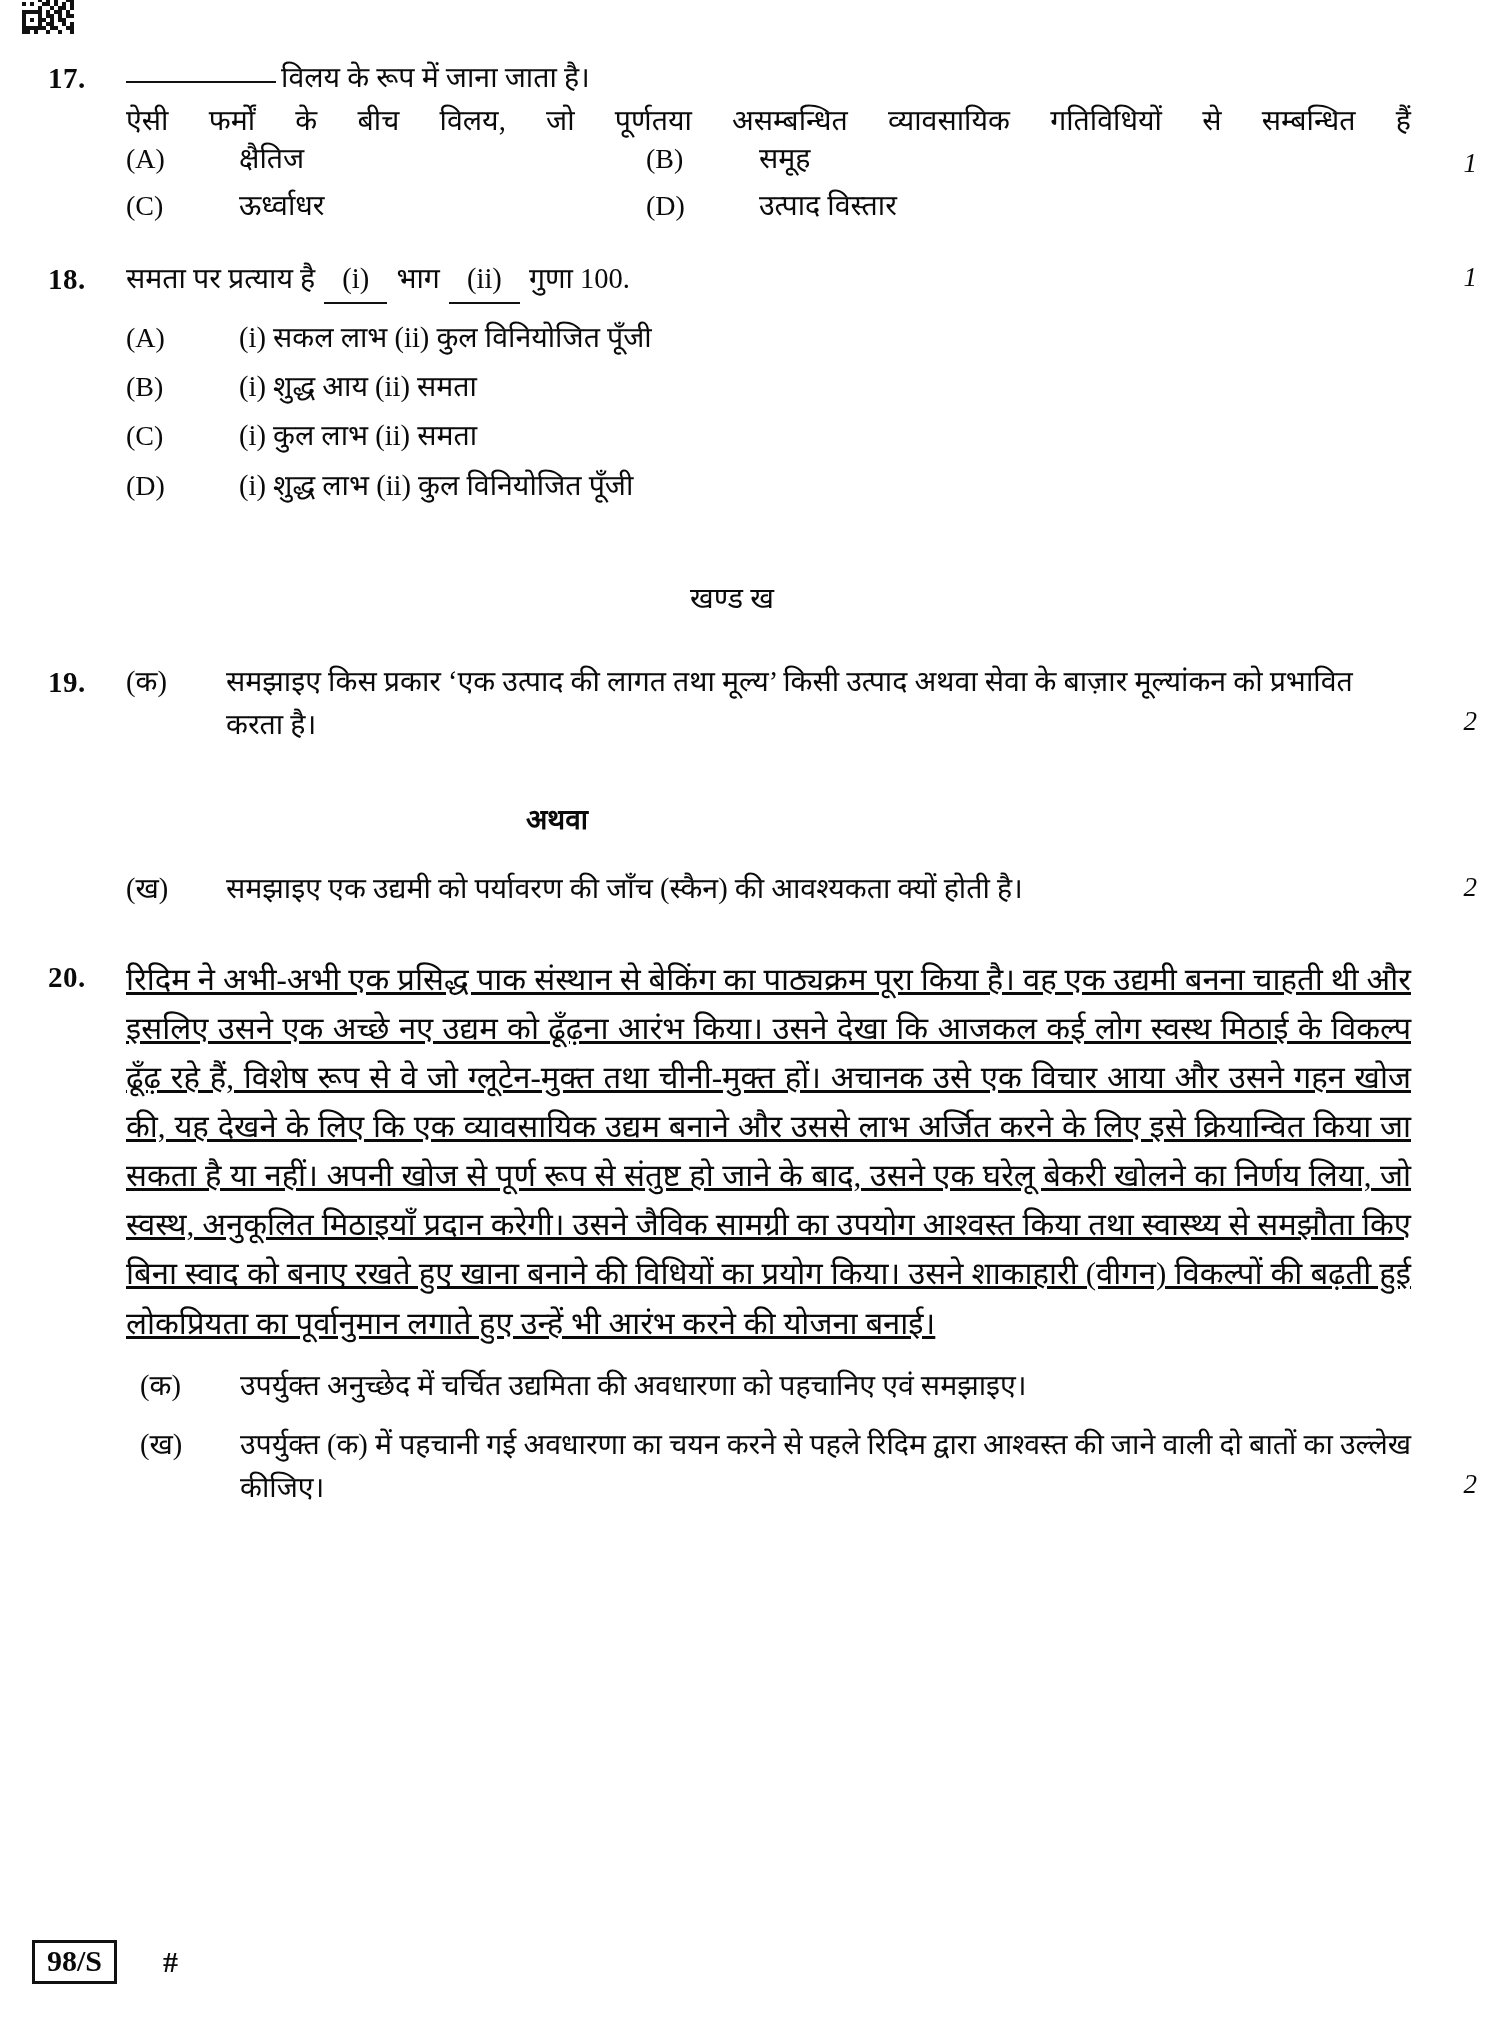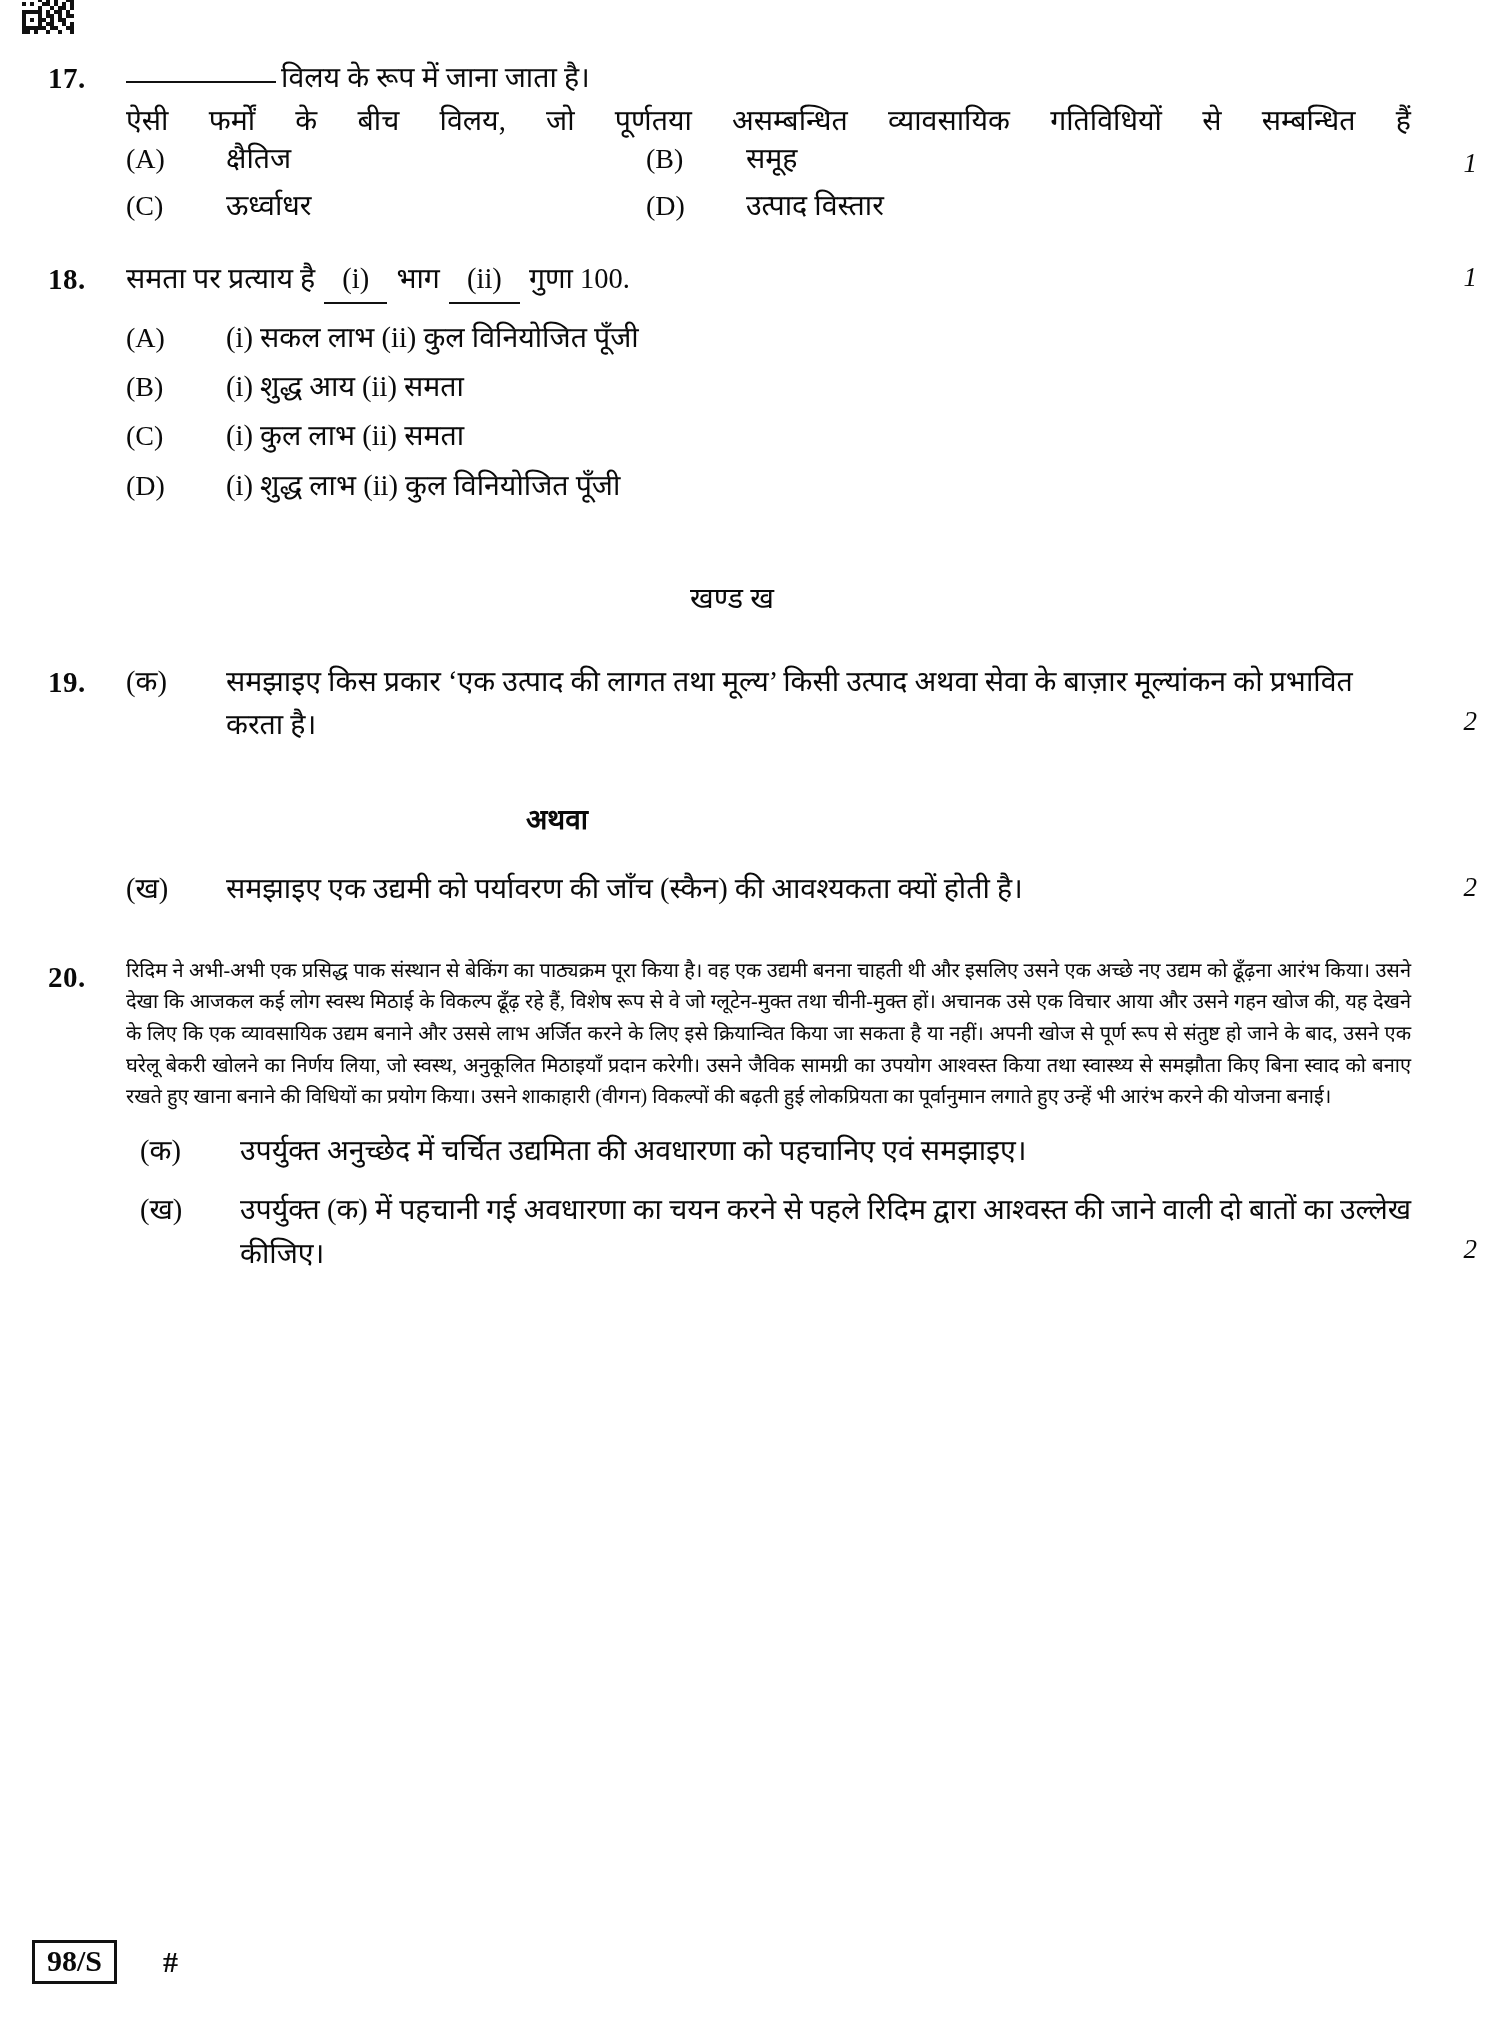--- a/index.html
+++ b/index.html
@@ -103,21 +103,21 @@
   .opt-grid.single { grid-template-columns: 1fr; row-gap: 6px; }
   .opt {
     display: flex;
     align-items: baseline;
   }
   .opt-key {
     width: 100px;
     flex: 0 0 100px;
     font-size: 28px;
   }
-  .opt-val { font-size: 28.5px; }
+  .opt-val { font-size: 28.5px; margin-left: 13px; }
 
   
   .sub-row {
     display: flex;
     align-items: flex-start;
     width: 100%;
   }
   .sub-key {
     width: 100px;
     flex: 0 0 100px;
@@ -139,25 +139,26 @@
     text-align: center;
     font-weight: bold;
     font-size: 28px;
     margin-top: 32px;
   }
   
   .or-offset { padding-right: 360px; }
   .khand-offset { padding-right: 10px; }
 
   .para {
-    font-size: 20px;
+    font-size: 31px;
     line-height: 1.585;
     text-align: justify;
     text-align-last: left;
     word-spacing: 0px;
+    text-decoration: underline;
   }
 
   
   .footer {
     position: absolute;
     left: 0;
     right: 0;
     bottom: 45px;
     height: 54px;
     padding: 0 48px 0 24px;

